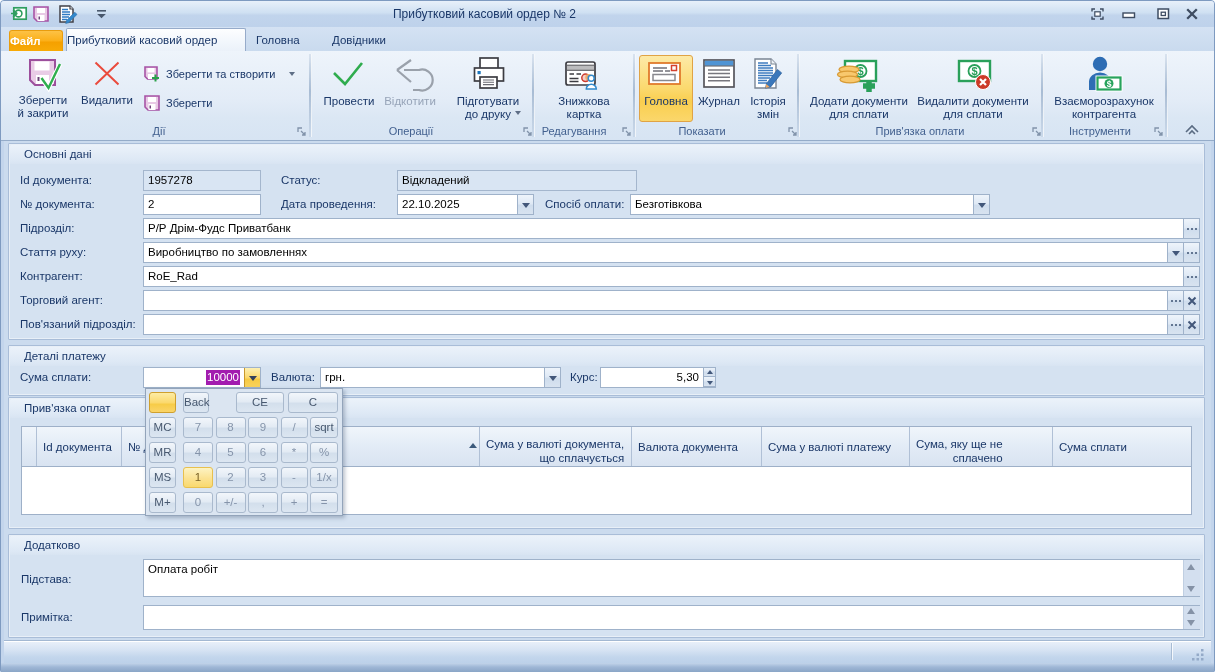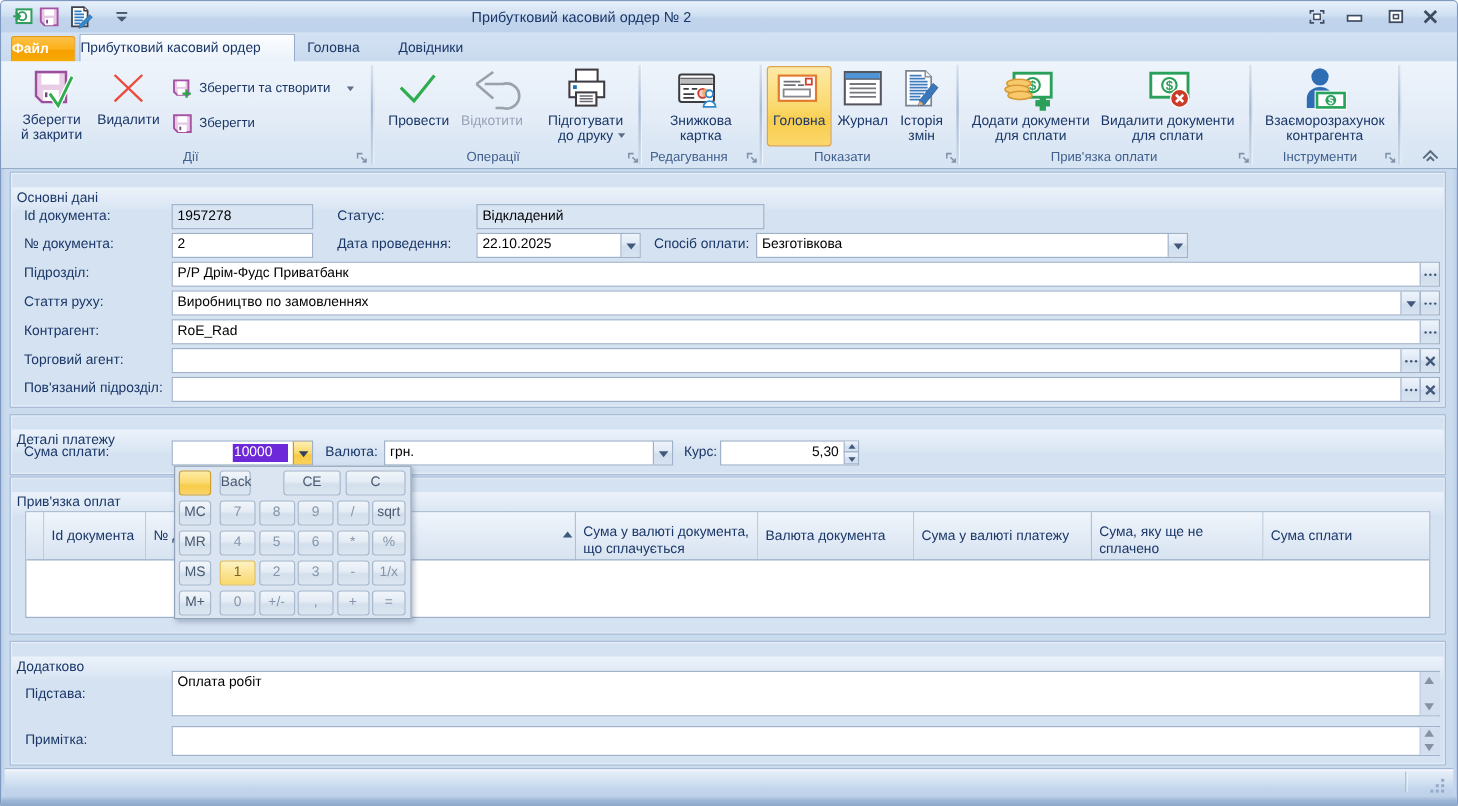--- a/index.html
+++ b/index.html
@@ -12,30 +12,30 @@
 #tabfile{left:9px;width:52px;top:30px;height:21px;background:linear-gradient(180deg,#fdc245 0%,#fbaf18 48%,#f5a000 52%,#f8ab07 100%);border:1px solid #e89c0e;border-bottom:none;border-radius:3px 3px 0 0;color:#fff;font-weight:bold;line-height:21px;}
 #tabsel{left:66px;width:178px;top:28px;height:23px;background:linear-gradient(180deg,#fdfeff,#f1f6fc 60%,#eaf1f9);border:1px solid #96abca;border-bottom:none;border-radius:2px 2px 0 0;}
 #ribbon{position:absolute;left:1px;top:51px;width:1213px;height:89px;background:linear-gradient(180deg,#eef4fb 0%,#e3ecf7 55%,#dbe7f4 75%,#d7e4f3 100%);border-bottom:1px solid #95acc9;}
 .gsep{position:absolute;top:3px;height:83px;width:2px;background:linear-gradient(180deg,rgba(160,180,205,.25),#a8bcd4 45%,rgba(160,180,205,.25));border-right:1px solid rgba(255,255,255,.75);}
 .gcap{position:absolute;top:73px;height:14px;font-size:11px;color:#42608f;text-align:center;line-height:14px;}
 .btxt{position:absolute;font-size:11.5px;color:#1a3768;text-align:center;white-space:nowrap;line-height:13px;}
 .btxt.dis{color:#97a4b8;}
 .launch{position:absolute;width:10px;height:10px;}
 #content{position:absolute;left:4px;top:141px;width:1207px;height:522px;background:#cbdbee;}
 .panel{position:absolute;left:8px;width:1195px;background:#d5e2f1;border:1px solid #a9bdd8;box-shadow:0 0 0 1px rgba(255,255,255,.45) inset;border-radius:1px;}
-.phead{position:absolute;left:1px;top:12px;right:1px;height:19px;background:linear-gradient(180deg,#ebf2fa,#dde8f5 80%,#d8e4f2);font-size:11.5px;color:#1a3768;line-height:19px;padding-left:4px;border-radius:1px 1px 0 0;}
+.phead{position:absolute;left:1px;top:1px;right:1px;height:19px;background:linear-gradient(180deg,#ebf2fa,#dde8f5 80%,#d8e4f2);font-size:11.5px;color:#1a3768;line-height:19px;padding-left:14px;border-radius:1px 1px 0 0;}
 .lbl{position:absolute;font-size:11.5px;color:#1a3768;white-space:nowrap;line-height:21px;}
 .fld{position:absolute;height:21px;background:#fff;border:1px solid #9fb2ca;box-sizing:border-box;font-size:11.5px;line-height:19px;color:#000;padding:0 4px;white-space:nowrap;overflow:hidden;}
 .fld.ro{background:#d9e5f3;border-color:#a4b6cd;}
 .sq{position:absolute;top:-1px;bottom:-1px;box-sizing:border-box;border:1px solid #9fb2ca;background:linear-gradient(180deg,#eef4fb,#dfe9f5 45%,#cfdded 55%,#d8e3f0);}
 .dots span{position:absolute;width:2px;height:2px;background:#3d5272;border-radius:1px;top:9px;}
 .xmk{position:absolute;left:3px;top:5px;width:10px;height:10px;}
 .dar{position:absolute;width:0;height:0;border-left:4px solid transparent;border-right:4px solid transparent;border-top:5px solid #42577a;}
 .grhd{position:absolute;background:linear-gradient(180deg,#f0f5fb 0%,#e2ebf6 50%,#d8e3f1 100%);box-sizing:border-box;border-right:1px solid #b0c0d6;}
-.ghtxt{position:absolute;font-size:11.5px;color:#1a3768;line-height:14px;}
+.ghtxt{position:absolute;font-size:11.5px;color:#1a3768;line-height:14px;text-align:right;}
 .calcbtn{position:absolute;box-sizing:border-box;border:1px solid #a9b9cd;border-radius:3px;background:linear-gradient(180deg,#f2f6fb,#e3ebf4 45%,#d3dfec 55%,#dce6f1);font-size:11.5px;color:#47586f;text-align:center;height:21px;line-height:19px;}
 .calcbtn.num{color:#8594aa;}
 svg{position:absolute;overflow:visible;}
 </style></head>
 <body>
 <div id="win">
 <div id="frame"></div>
 <div id="titlebar"></div>
 <div class="ttl">Прибутковий касовий ордер № 2</div>
 <div id="tabrow"></div>
@@ -303,21 +303,21 @@
         <svg class="xmk" viewBox="0 0 10 10">
           <path d="M1.5 1.5 l7 7 M8.5 1.5 l-7 7" stroke="#42577a" stroke-width="2"></path>
         </svg>
       </div>
     </div>
 
 <div class="panel" style="top:345px;height:49px;">
       <div class="phead">Деталі платежу</div>
     </div>
 <div class="lbl" style="left:20px;top:367px">Сума сплати:</div>
-<div class="fld" style="left:143px;top:367px;width:118px;padding-right:20px;text-align:right"><span style="background:#6d28d9;color:#fff;padding:1px 13px 2px 1px">10000</span>
+<div class="fld" style="left:143px;top:367px;width:118px;padding-right:20px;text-align:right"><span style="background:#a21caf;color:#fff;padding:1px 1px 2px 1px">10000</span>
  <div class="sq" style="right:-1px;width:17px;background:linear-gradient(180deg,#fdf0b2,#fbd96e 50%,#f6ca43 60%,#f9d35c);border-color:#c9992b">
         <div class="dar" style="left:4px;top:8px;border-top-color:#33415c"></div>
       </div></div>
 <div class="lbl" style="left:271px;top:367px">Валюта:</div>
 <div class="fld" style="left:320px;top:367px;width:241px;padding-right:20px">грн.
  <div class="sq" style="right:-1px;width:17px">
         <div class="dar" style="left:4px;top:8px"></div>
       </div></div>
 <div class="lbl" style="left:570px;top:367px">Курс:</div>
 <div class="fld" style="left:600px;top:367px;width:116px;padding-right:16px;text-align:right">5,30

